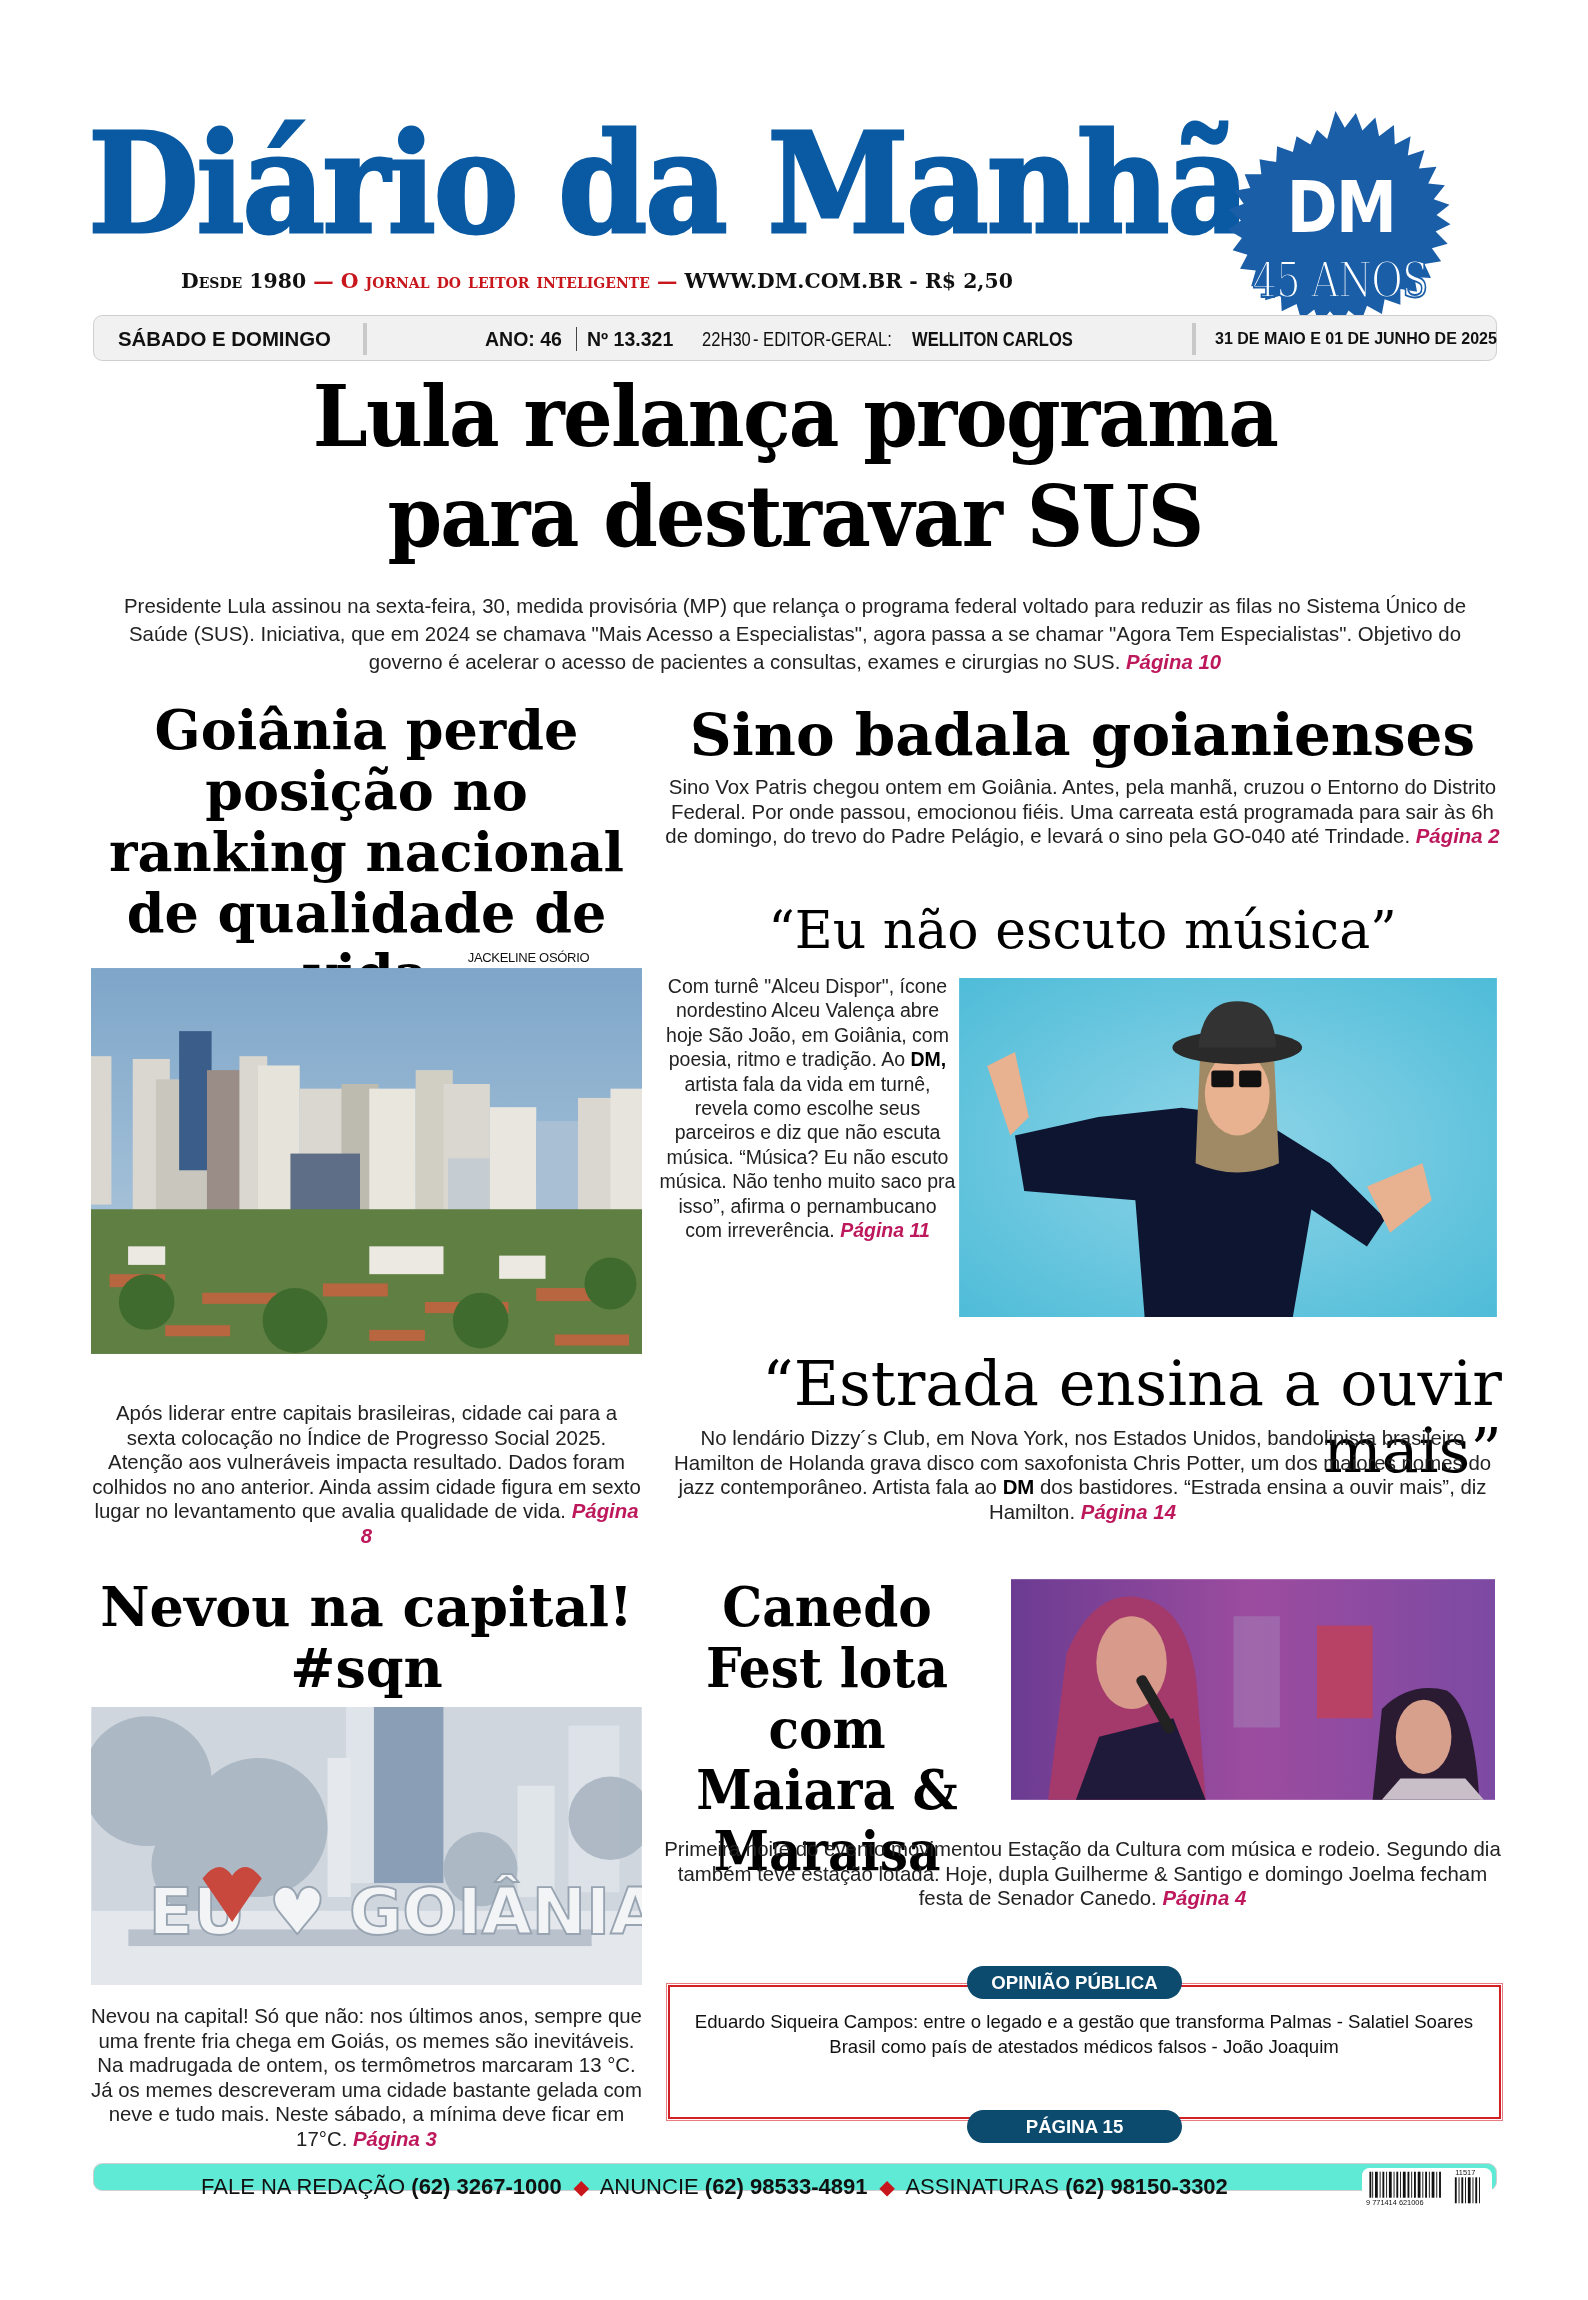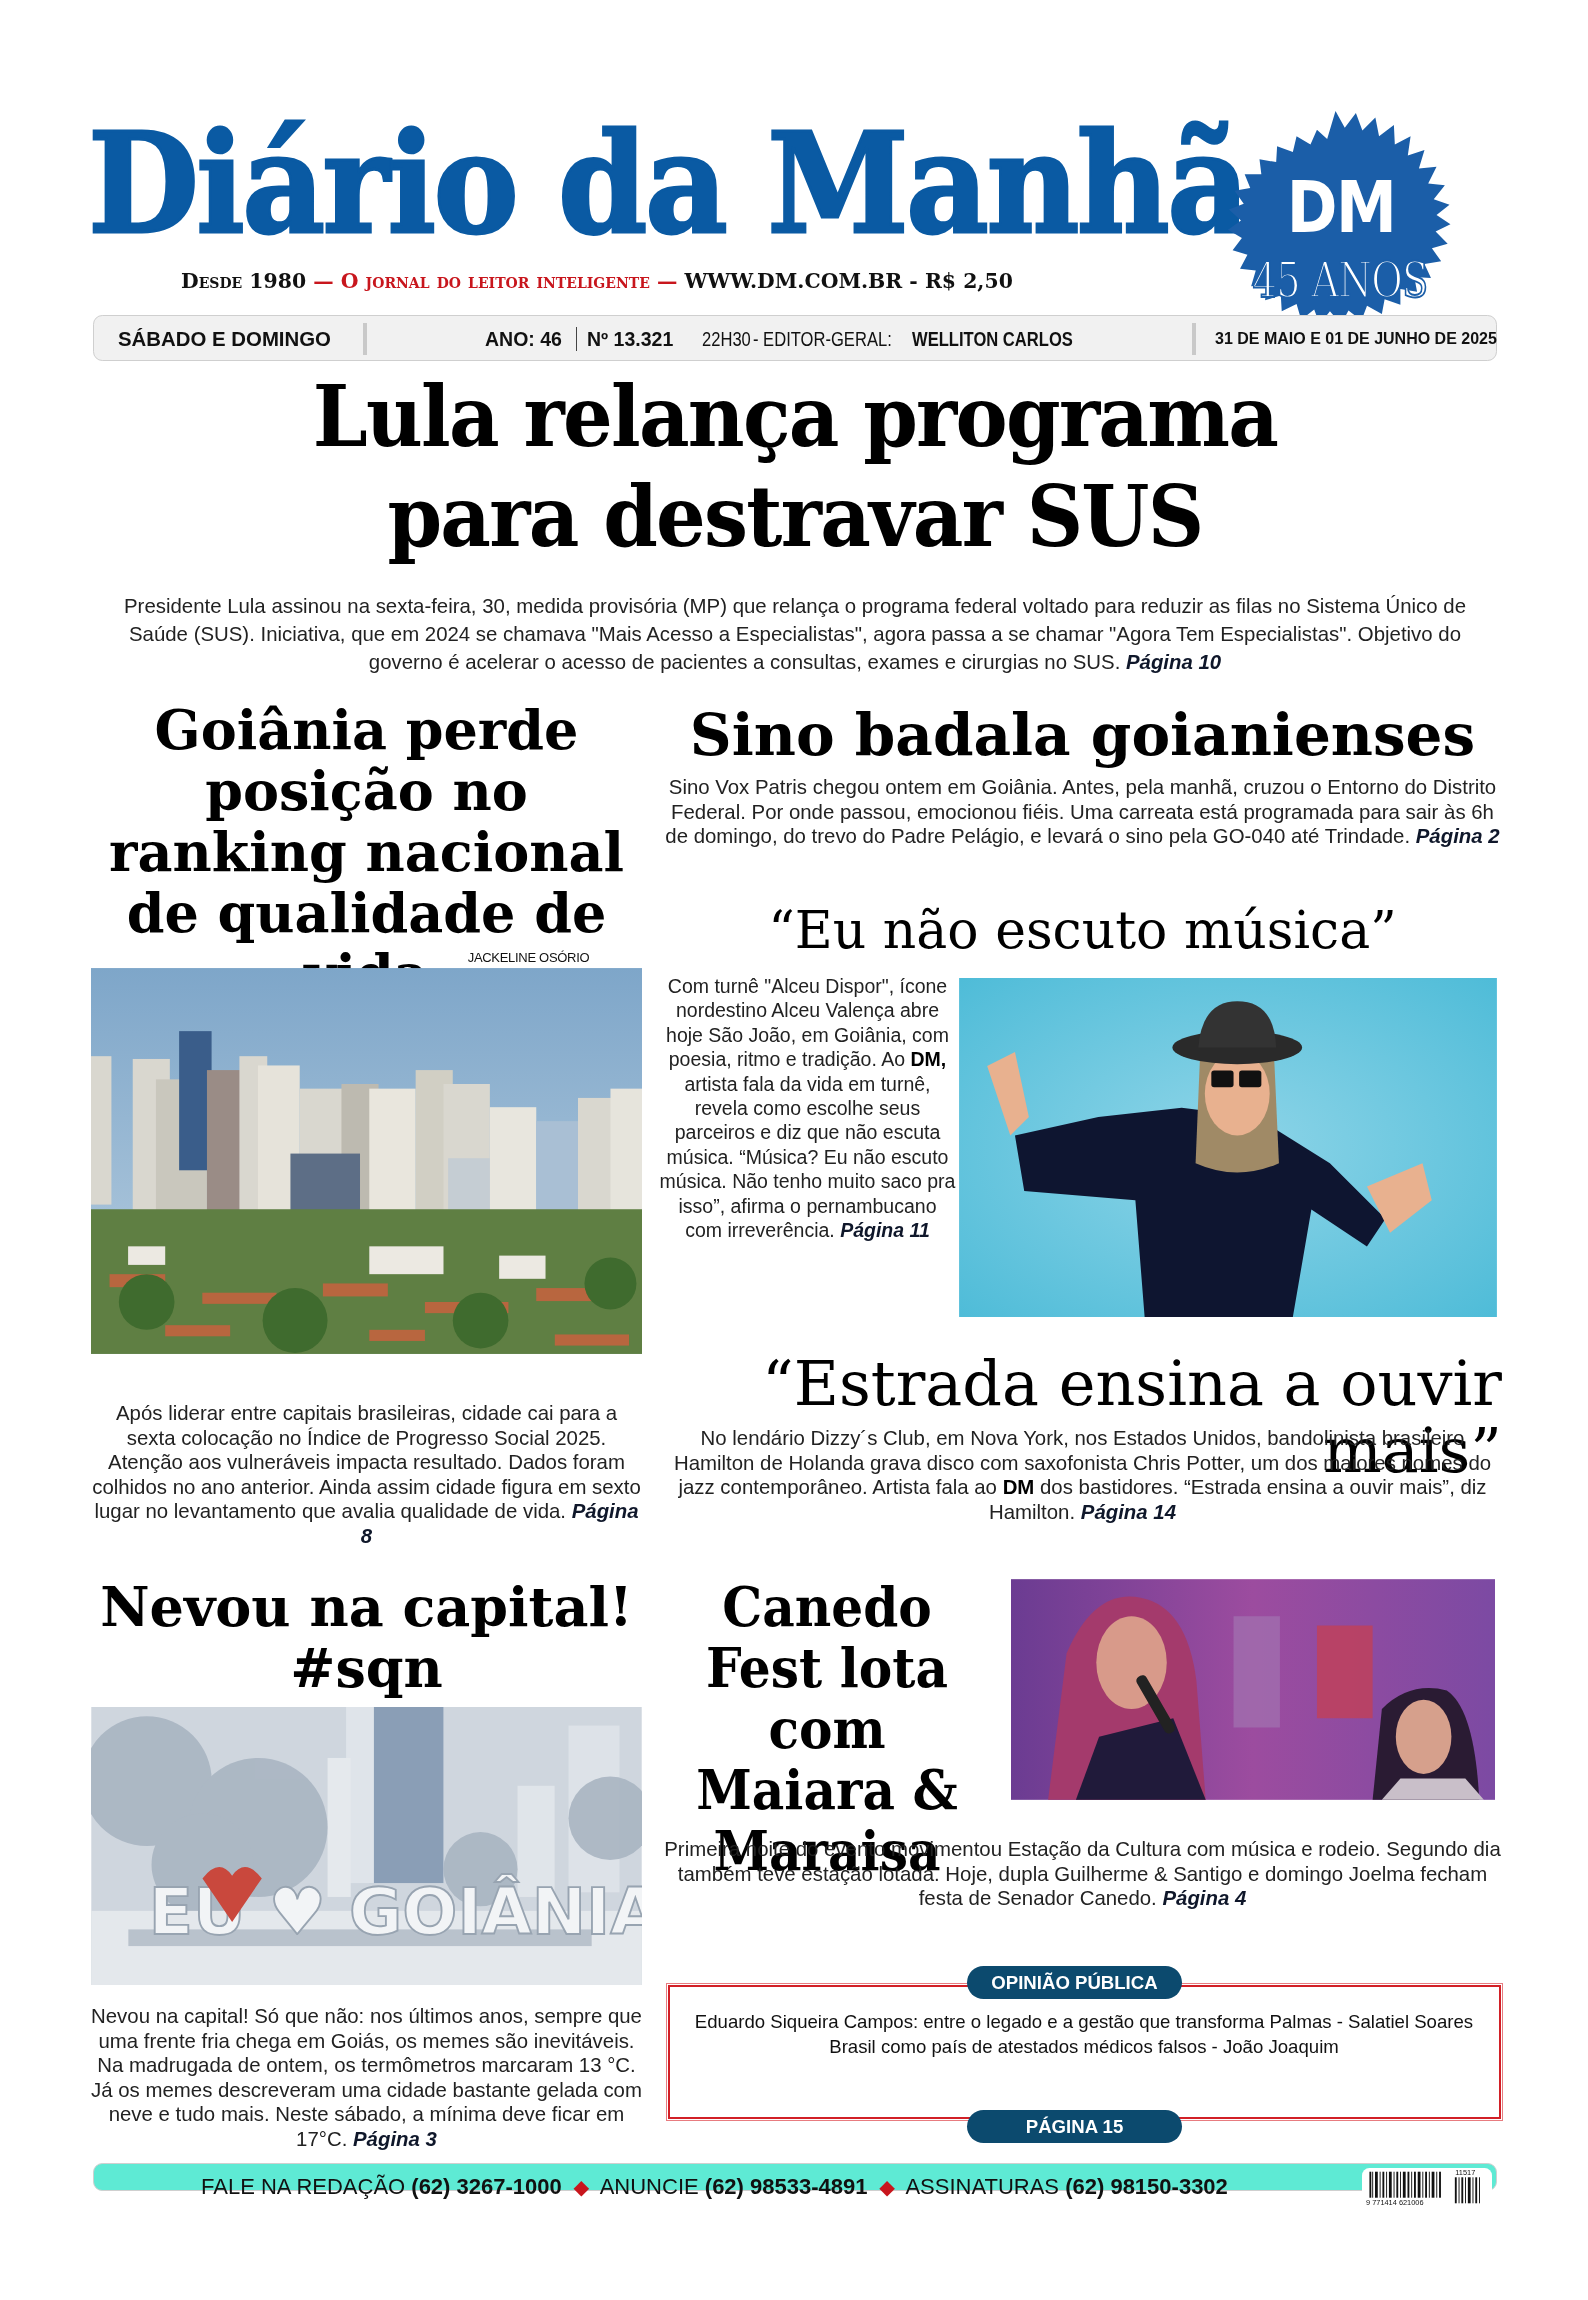--- a/index.html
+++ b/index.html
@@ -32,21 +32,21 @@
   .infobar .sep { position: absolute; top: 7.4px; width: 3.7px; height: 32px; background: #c9c9c9; }
   .cell.b { font-weight: bold; font-size: 20.4px; }
   .cell.n { font-size: 19.5px; transform: scaleX(0.85); transform-origin: left center; }
 
   
   .serif-head { font-family: "DejaVu Serif", serif; font-weight: bold; text-align: center; color: #000; }
   .main-head { left: 93px; top: 366px; width: 1404px; font-size: 85px; line-height: 100px;
     font-weight: 900; letter-spacing: -1.9px; transform: scaleX(0.92); transform-origin: center top; }
   .lede { text-align: center; font-size: 20.4px; line-height: 28px; color: #222;
     font-family: "Liberation Sans", sans-serif; }
-  .lede b.pg { font-style: italic; font-weight: 900; color: #0f172a; }
+  .lede b.pg { font-style: italic; font-weight: 900; color: #be185d; }
   .lede b.dm { font-weight: bold; color: #000; }
 
   .photo { overflow: hidden; }
   .caption-credit { font-size: 13px; color: #111; text-align: right; letter-spacing: -0.3px; }
 
   
   .op-box { left: 668px; top: 1985px; width: 833px; height: 134px;
     border: 2.8px double #d22027; outline: 0.9px solid #e87c80; outline-offset: 1.9px; }
   .op-pill { height: 33px; background: #0c4a6e; color: #fff; border-radius: 16.7px;
     font-weight: bold; font-size: 18.6px; line-height: 33px; text-align: center; }

